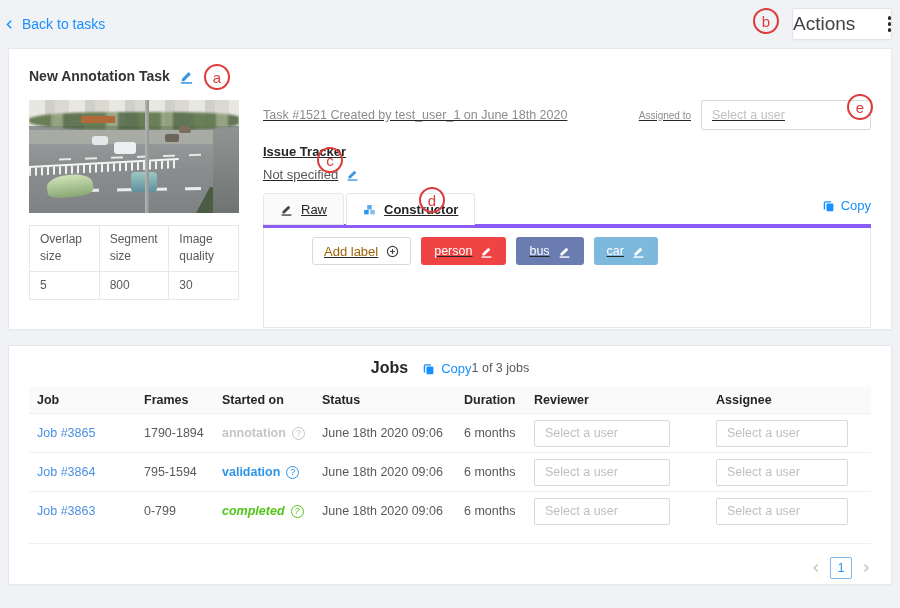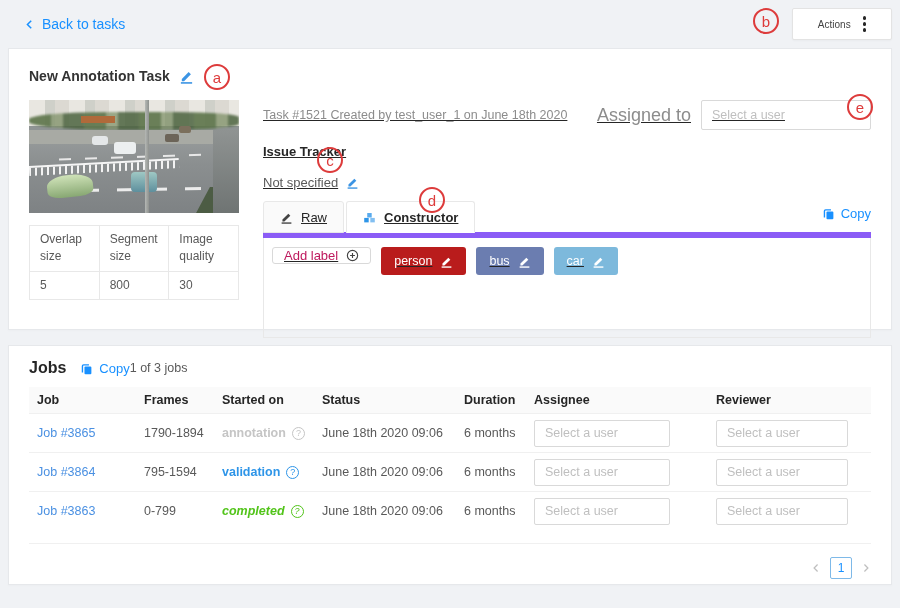--- a/index.html
+++ b/index.html
@@ -7,27 +7,27 @@
   body {
     font-family: "Liberation Sans", sans-serif;
     background: #f0f2f5;
     color: #262626;
     position: relative;
     overflow: hidden;
     font-size: 12.5px;
   }
   .topbar {
     height: 48px; display: flex; align-items: center;
-    justify-content: space-between; padding: 0 8px 0 24px;
+    justify-content: space-between; padding: 0 8px 0 4px;
   }
   .back-link { display: inline-flex; align-items: center; gap: 7px; color: #1890ff; font-size: 14px; cursor: pointer; }
   .actions-btn {
     background: #fff; border: 1px solid #e3e3e3; border-radius: 2px;
-    height: 32px; width: 100px; display: flex; align-items: center; justify-content: center;
-    gap: 12px; font-size: 10px; color: #434343; cursor: pointer; margin-right: 0;
+    height: 32px; width: 100px; display: flex; align-items: center; justify-content: space-between;
+    gap: 12px; font-size: 19px; color: #434343; cursor: pointer; margin-right: 0;
     box-shadow: 0 1px 2px rgba(0,0,0,.03);
   }
   .kebab { display:flex; flex-direction: column; gap: 2.5px; }
   .kebab i { width: 3.5px; height: 3.5px; background: #262626; border-radius: 50%; display:block; }
 
   .card {
     background: #fff; border: 1px solid #e6e8eb; margin: 0 8px;
     box-shadow: 0 1px 2px rgba(0,0,0,.02);
   }
   .card1 { height: 282px; padding: 12px 20px 0 20px; }
@@ -74,49 +74,49 @@
   
   .params { border-collapse: collapse; margin-top: 12px; width: 210px; }
   .params th, .params td { border: 1px solid #e8e8e8; font-weight: 400; text-align: left;
     padding: 5px 10px; color: #595959; font-size: 12px; line-height: 1.45; }
   .params th { width: 33.3%; }
 
   
   .meta-row { display: flex; justify-content: space-between; align-items: center; }
   .meta-text { color: #8c8c8c; font-size: 12.5px; }
   .assigned { display: flex; align-items: center; gap: 10px; }
-  .assigned-label { color: #8c8c8c; font-size: 18px; }
+  .assigned-label { color: #8c8c8c; font-size: 10px; }
   .select-input { border: 1px solid #d9d9d9; border-radius: 2px; height: 30px; width: 170px;
     padding: 0 10px; font-size: 12.5px; color: #595959; outline: none; font-family: inherit; }
   .select-input::placeholder { color: #bfbfbf; }
 
   .issue-block { margin-top: 14px; }
   .issue-label { font-weight: 700; font-size: 13px; color: #262626; }
-  .issue-value-row { margin-top: 16px; display: flex; align-items: center; gap: 8px; color: #595959; font-size: 13px; }
+  .issue-value-row { margin-top: 8px; display: flex; align-items: center; gap: 8px; color: #595959; font-size: 13px; }
 
   
   .tabs-wrap { margin-top: 11px; }
-  .tabbar { display: flex; align-items: center; border-bottom: 6px solid #8b5cf6; position: relative; }
+  .tabbar { display: flex; align-items: center; border-bottom: 4px solid #8b5cf6; position: relative; }
   .tab { height: 32px; display: flex; align-items: center; gap: 8px; padding: 0 16px;
     font-size: 13px; color: #262626; cursor: pointer; border: 1px solid #e8e8e8;
     border-radius: 3px 3px 0 0; background: #fafafa; margin-right: 2px; margin-bottom: -1px; }
   .tab.active { background: #fff; border-bottom-color: #fff; font-weight: 600; }
   .copy-link { position: absolute; right: 0; top: 5px; display: flex; align-items: center; gap: 6px;
     color: #1890ff; font-size: 13px; cursor: pointer; }
   .icon-12 { width: 13px; height: 13px; display: inline-block; }
   .tab-content { border: 1px solid #e8e8e8; border-top: none; height: 100px; padding: 9px 8px; display: flex; gap: 10px; align-items: flex-start; }
 
-  .add-label-btn { background: #fff; border: 1px solid #d9d9d9; border-radius: 3px; height: 17px;
-    display: inline-flex; align-items: center; gap: 8px; padding: 0 11px; font-size: 13px; color: #be185d; cursor: pointer; }
+  .add-label-btn { background: #fff; border: 1px solid #d9d9d9; border-radius: 3px; height: 28px;
+    display: inline-flex; align-items: center; gap: 8px; padding: 0 11px; font-size: 13px; color: #a16207; cursor: pointer; margin-left: 40px; }
   .chip { height: 28px; border-radius: 3px; display: inline-flex; align-items: center; gap: 8px;
     padding: 0 13px; color: #fff; font-size: 12.5px; cursor: pointer; }
   .chip .edit-icon { color: #fff; width: 13px; height: 13px; }
 
   
-  .jobs-header { display: flex; justify-content: flex-start; align-items: center; }
+  .jobs-header { display: flex; justify-content: center; align-items: center; }
   .jobs-title-group { display: flex; align-items: center; gap: 14px; }
   .jobs-title { font-size: 16px; font-weight: 700; color: #262626; }
   .jobs-count { color: #595959; font-size: 12.5px; }
 
   .jobs-grid { display: grid; grid-template-columns: 107px 78px 100px 142px 70px 182px 1fr; align-items: center; }
   .jobs-thead { background: #fafafa; margin-top: 10px; }
   .jobs-thead > div { font-weight: 600; font-size: 12.5px; color: #262626; padding: 6px 8px; }
   .jobs-row { border-top: 1px solid #f0f0f0; height: 39px; }
   .jobs-row > div { padding: 0 8px; font-size: 12.5px; color: #595959; }
   .job-link { color: #4a90e2; cursor: pointer; }
@@ -268,21 +268,21 @@
         <div class="tab-content">
           <button class="add-label-btn">
             <span>Add label</span>
             <span class="icon-12" style="color:#434343;">
               <svg viewBox="0 0 16 16" fill="none" stroke="currentColor" stroke-width="1.4">
                   <circle cx="8" cy="8" r="6.3"></circle>
                   <path d="M8 5v6M5 8h6"></path>
                 </svg>
             </span>
           </button>
-          <span class="chip" style="background: #b91c1c; align-items: center;">
+          <span class="chip" style="background: #ef4444; align-items: center;">
             <span>person</span>
             <span class="edit-icon">
               <svg viewBox="0 0 16 16" fill="currentColor">
                   <path d="M3 10.6 10.3 3.3l2.4 2.4L5.4 13H3v-2.4z"></path>
                   <rect x="2" y="14" width="12" height="1.7"></rect>
                 </svg>
             </span>
           </span>
           <span class="chip" style="background: rgb(107, 125, 176);">
             <span>bus</span>
@@ -324,22 +324,22 @@
     </div>
     <span class="jobs-count">1 of 3 jobs</span>
   </div>
 
   <div class="jobs-grid jobs-thead">
     <div>Job</div>
     <div>Frames</div>
     <div>Started on</div>
     <div>Status</div>
     <div>Duration</div>
+    <div>Reviewer</div>
     <div>Assignee</div>
-    <div>Reviewer</div>
   </div>
 
   <div class="jobs-grid jobs-row">
     <div><span class="job-link">Job #3865</span></div>
     <div>1790-1894</div>
     <div class="status-cell" style="color: rgb(197, 197, 197);">
       <span>annotation</span>
       <span class="q-icon">?</span>
     </div>
     <div>June 18th 2020 09:06</div>

